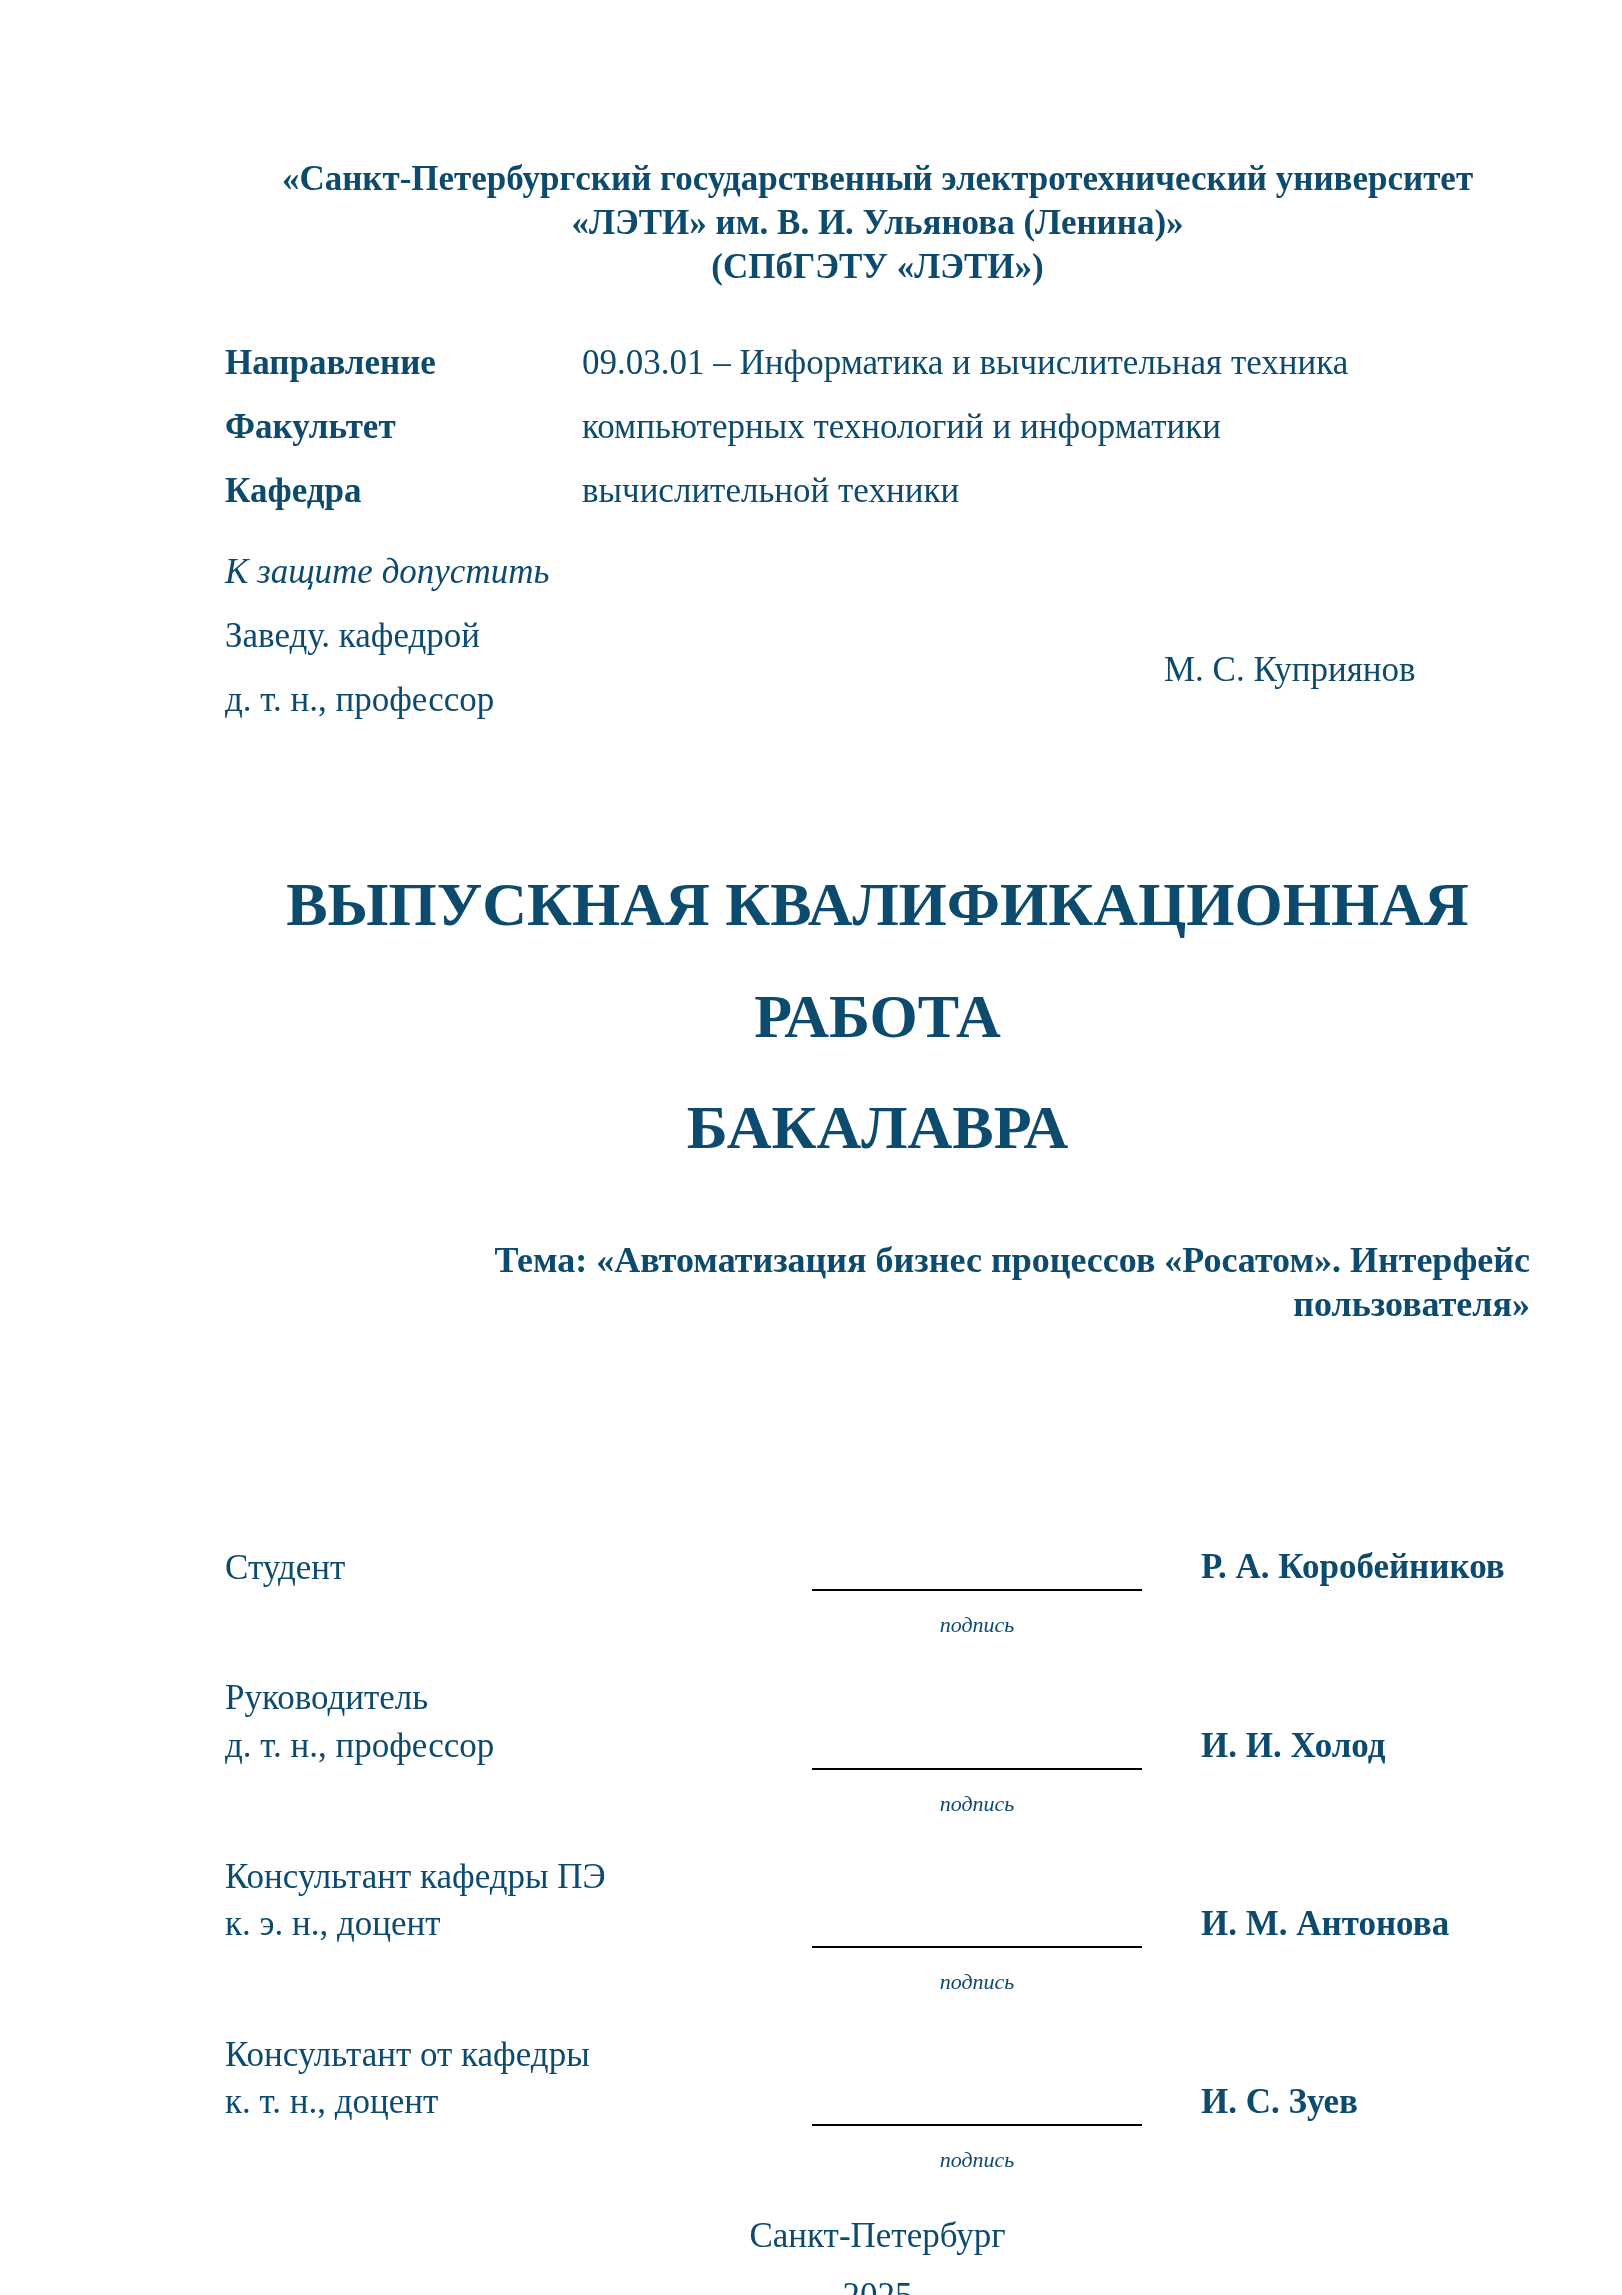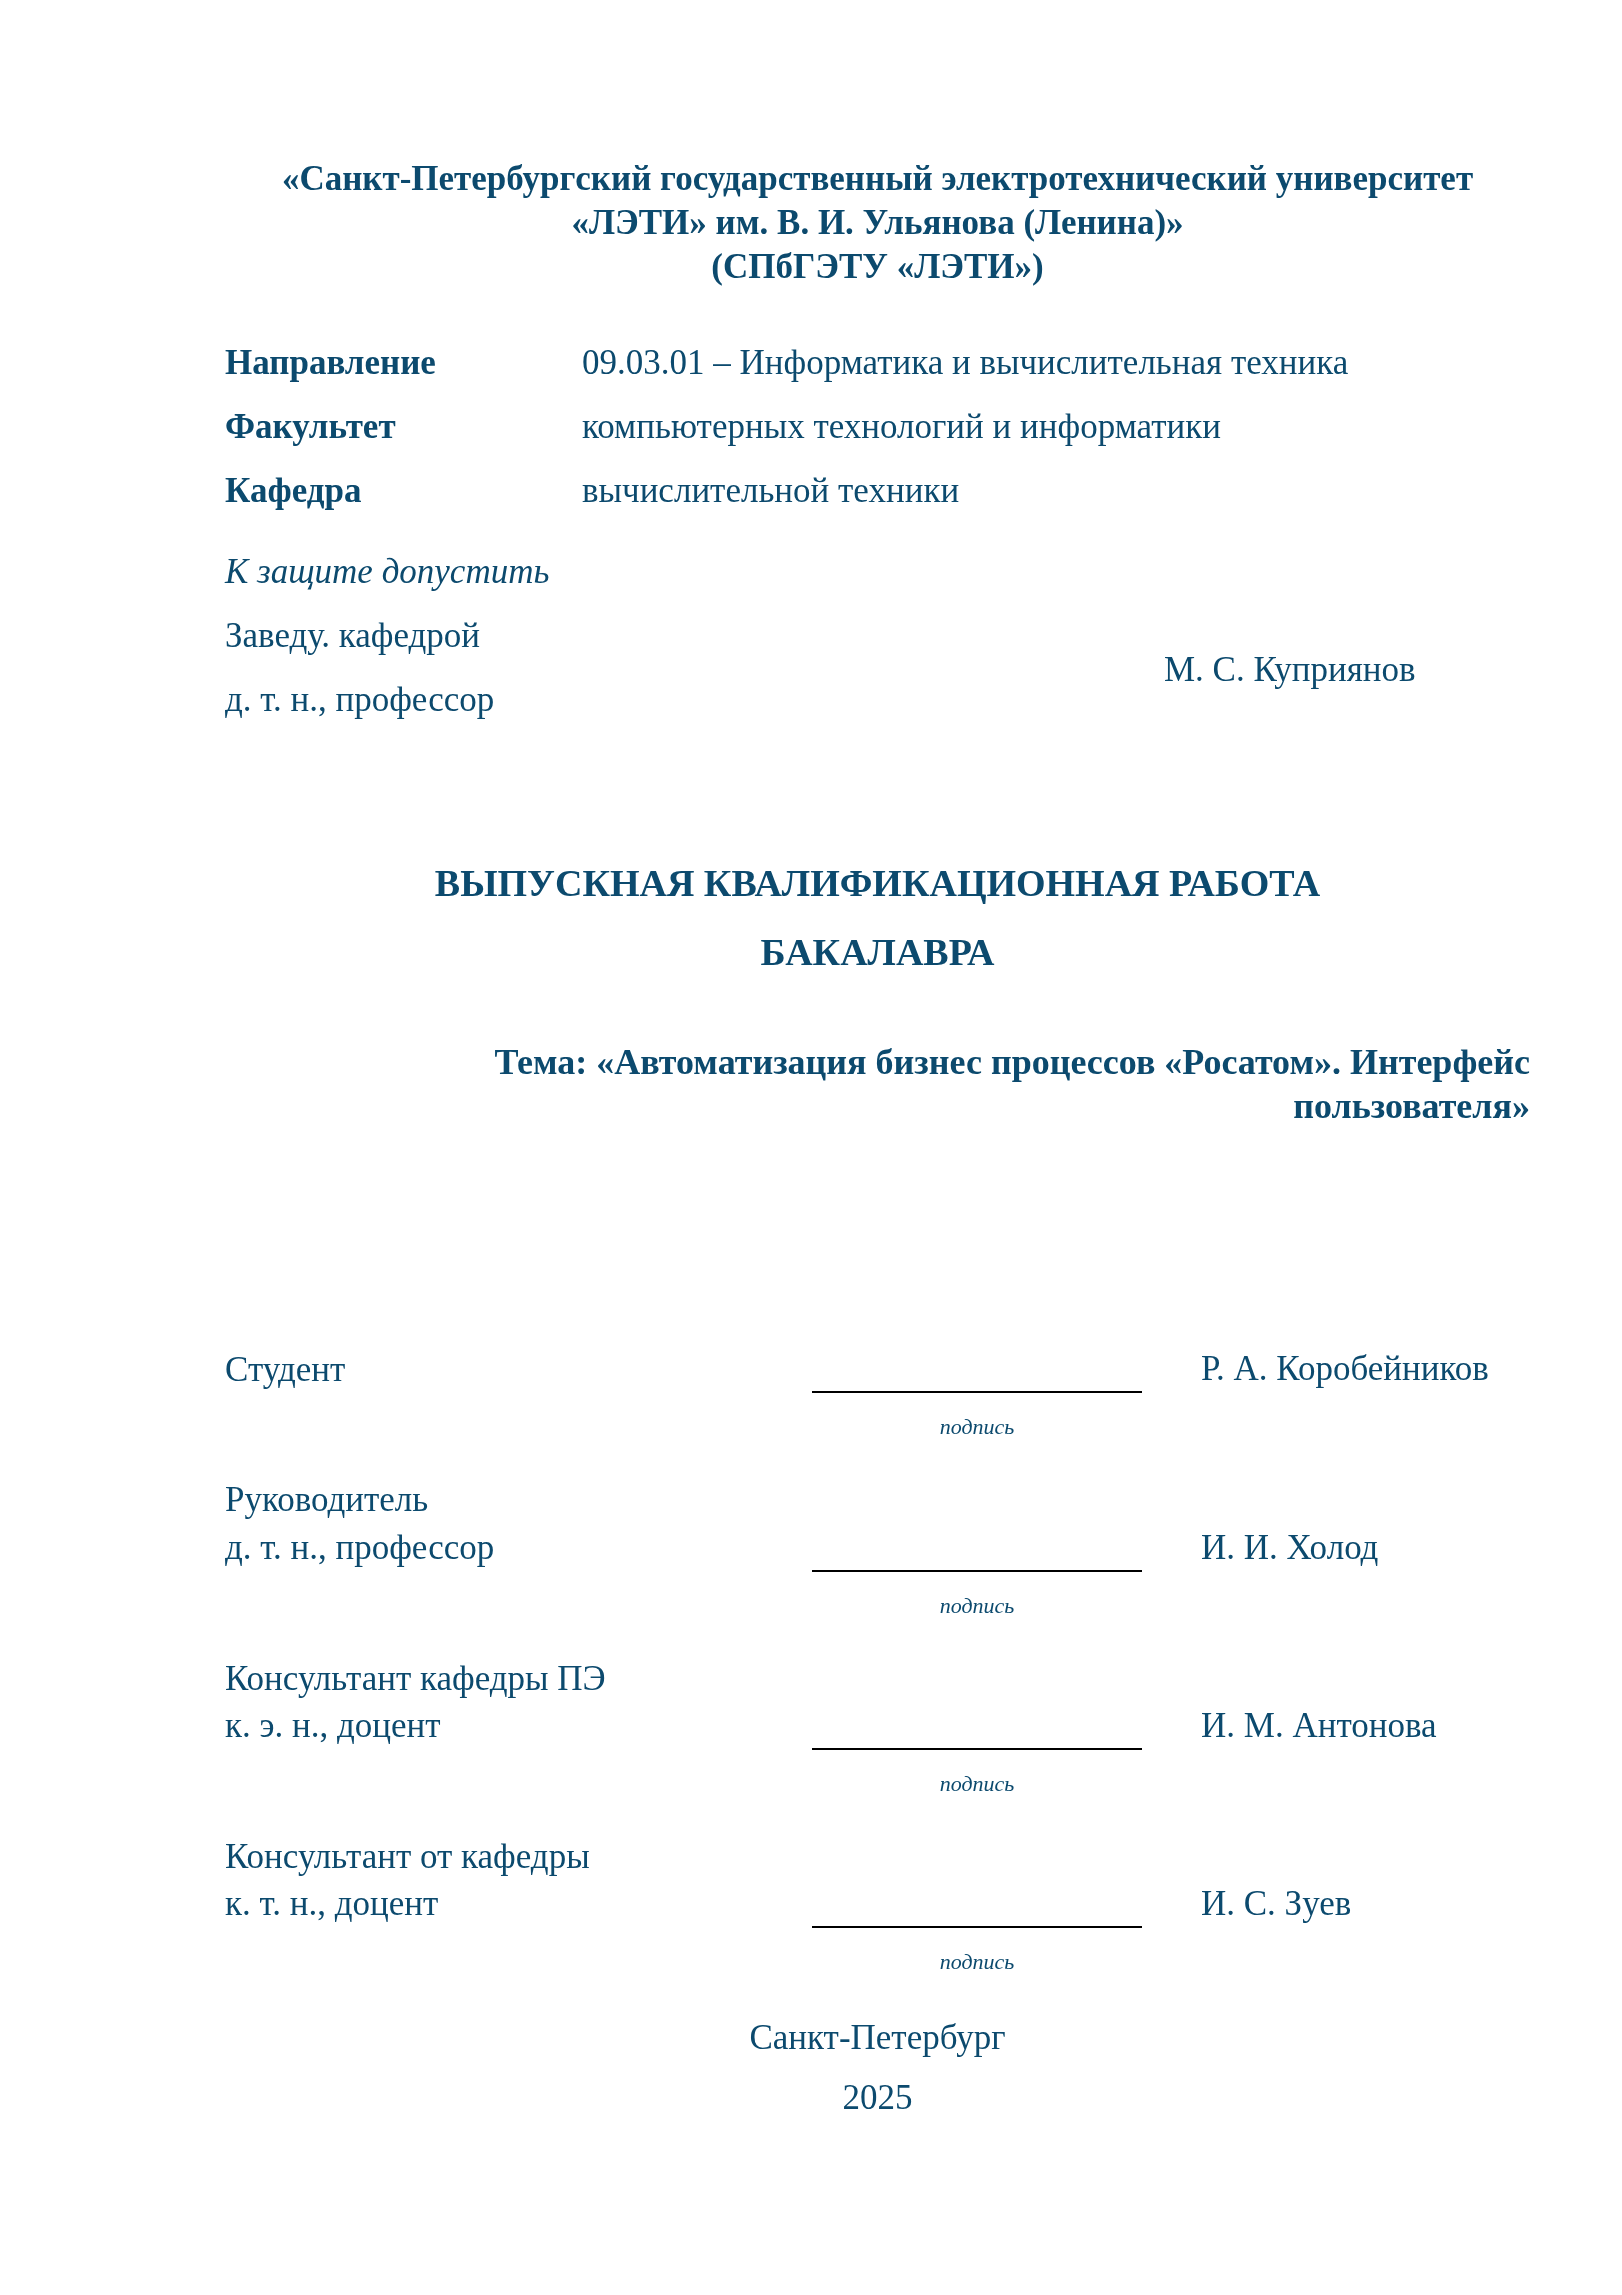--- a/index.html
+++ b/index.html
@@ -19,33 +19,33 @@
   .info-block { margin-top:57px; }
   .info-row { display:flex; line-height:1.0; margin-bottom:29px; }
   .info-label { width:357px; font-weight:bold; flex:0 0 auto; }
   .info-value { flex:1; }
   
   .admission { position:relative; margin-top:46px; }
   .admission-line { line-height:1.0; margin-bottom:29px; }
   .italic { font-style:italic; }
   .admission-approver { position:absolute; left:939px; top:96px; white-space:nowrap; }
   
-  .main-title { margin-top:132px; text-align:center; font-weight:bold; font-size:38px; line-height:1.8; }
+  .main-title { margin-top:132px; text-align:center; font-weight:bold; font-size:62px; line-height:1.8; }
   
   .theme-block { margin-top:55px; text-align:right; font-weight:bold; font-size:36px; line-height:1.22; }
   .theme-block .theme-text { display:inline-block; max-width:1225px; }
   
   .sig-section { margin-top:187px; }
   .sig-row { display:grid; grid-template-columns:587px 330px auto; align-items:end; margin-bottom:22px; }
   .sig-labels { padding-bottom:31px;margin-top:30px; }
   .sig-label { line-height:1.36; }
   .sig-mid { }
   .sig-line { height:0; border-bottom:2.4px solid #000; }
   .sig-caption { height:31px; padding-top:20px; text-align:center; font-style:italic; font-size:22px; line-height:1.3; }
-  .sig-name { padding-left:59px; padding-bottom:35px; white-space:nowrap; }
+  .sig-name { padding-left:59px; padding-bottom:35px; white-space:nowrap;font-weight:bold; }
   
   .footer { margin-top:49px; text-align:center; line-height:1.7; }
 </style>
 </head>
 <body>
 
 <div class="page">
 
   <div class="uni-header">
     <div>«Санкт-Петербургский государственный электротехнический университет</div>

